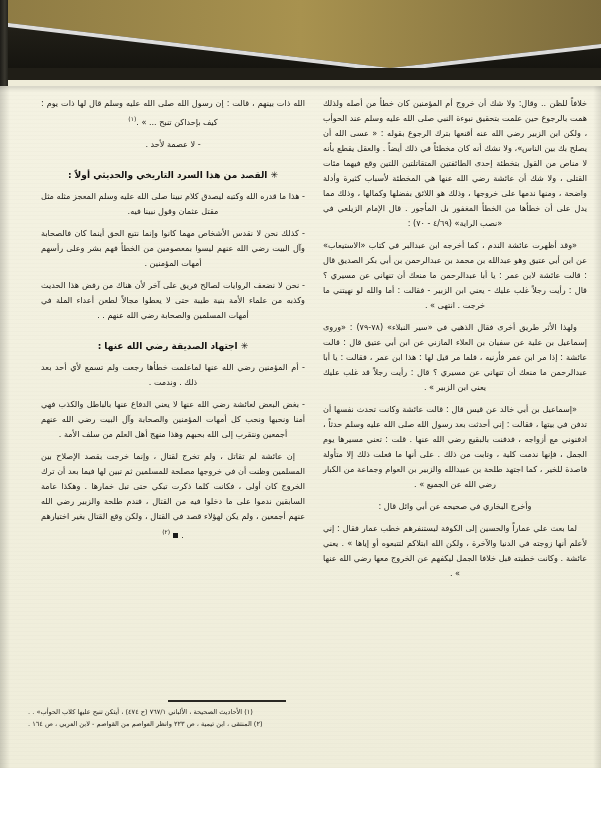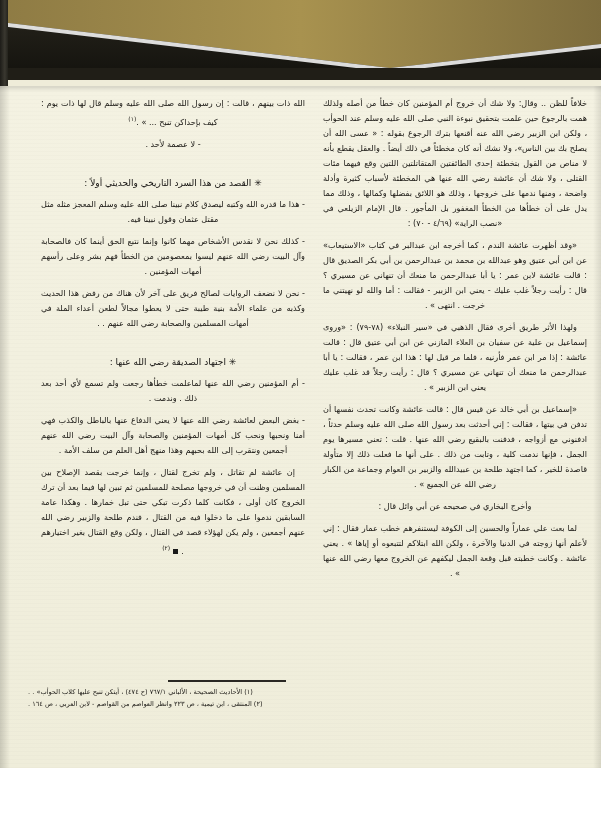--- a/index.html
+++ b/index.html
@@ -105,24 +105,24 @@
     font-size: 8.1px;
     line-height: 15.0px;
     color: #191713;
     text-align: justify;
     text-align-last: center;
     direction: rtl;
   }
   p.body.first { text-indent: 10px; }
 
   h3.section-head {
-    margin: 26px 0 9px 0;
+    margin: 18px 0 9px 0;
     font-family: "DejaVu Sans", "Liberation Sans", sans-serif;
     font-size: 9.0px;
-    font-weight: normal;
+    font-weight: bold;
     color: #141210;
     text-align: center;
     direction: rtl;
     letter-spacing: 0.1px;
   }
 
   .short-line {
     text-align: center;
     text-align-last: center;
   }
@@ -137,21 +137,21 @@
   }
   sup.fn {
     font-size: 6px;
     vertical-align: super;
   }
 
   
   .footnotes {
     position: absolute;
     left: 28px;
-    top: 680px;
+    top: 700px;
     width: 258px;
     direction: rtl;
   }
   .fn-rule {
     width: 118px;
     height: 1.6px;
     background: #2a2823;
     margin: 0 0 5px 0;
   }
   p.fn-text {
@@ -221,21 +221,21 @@
   <div class="paper-edge-right"></div>
 
   <div class="columns">
 
     <div class="col col-right">
       <p class="body">خلافاً للظن .. وقال: ولا شك أن خروج أم المؤمنين كان خطأ من أصله ولذلك همت بالرجوع حين علمت بتحقيق نبوءة النبي صلى الله عليه وسلم عند الحوأب ، ولكن ابن الزبير رضي الله عنه أقنعها بترك الرجوع بقوله : « عسى الله أن يصلح بك بين الناس»، ولا نشك أنه كان مخطئاً في ذلك أيضاً . والعقل يقطع بأنه لا مناص من القول بتخطئة إحدى الطائفتين المتقاتلتين اللتين وقع فيهما مئات القتلى ، ولا شك أن عائشة رضي الله عنها هي المخطئة لأسباب كثيرة وأدلة واضحة ، ومنها ندمها على خروجها ، وذلك هو اللائق بفضلها وكمالها ، وذلك مما يدل على أن خطأها من الخطأ المغفور بل المأجور . قال الإمام الزيلعي في «نصب الراية» (٤/٦٩ - ٧٠) :</p>
       <p class="body first">«وقد أظهرت عائشة الندم ، كما أخرجه ابن عبدالبر في كتاب «الاستيعاب» عن ابن أبي عتيق وهو عبدالله بن محمد بن عبدالرحمن بن أبي بكر الصديق قال : قالت عائشة لابن عمر : يا أبا عبدالرحمن ما منعك أن تنهاني عن مسيري ؟ قال : رأيت رجلاً غلب عليك - يعني ابن الزبير - فقالت : أما والله لو نهيتني ما خرجت . انتهى » .</p>
       <p class="body first">ولهذا الأثر طريق أخرى فقال الذهبي في «سير النبلاء» (٧٨-٧٩) : «وروى إسماعيل بن علية عن سفيان بن العلاء المازني عن ابن أبي عتيق قال : قالت عائشة : إذا مر ابن عمر فأرنيه ، فلما مر قيل لها : هذا ابن عمر ، فقالت : يا أبا عبدالرحمن ما منعك أن تنهاني عن مسيري ؟ قال : رأيت رجلاً قد غلب عليك يعني ابن الزبير » .</p>
       <p class="body first">«إسماعيل بن أبي خالد عن قيس قال : قالت عائشة وكانت تحدث نفسها أن تدفن في بيتها ، فقالت : إني أحدثت بعد رسول الله صلى الله عليه وسلم حدثاً ، ادفنوني مع أزواجه ، فدفنت بالبقيع رضي الله عنها . قلت : تعني مسيرها يوم الجمل ، فإنها ندمت كلية ، وتابت من ذلك . على أنها ما فعلت ذلك إلا متأولة قاصدة للخير ، كما اجتهد طلحة بن عبيدالله والزبير بن العوام وجماعة من الكبار رضي الله عن الجميع » .</p>
       <p class="body short-line">وأخرج البخاري في صحيحه عن أبي وائل قال :</p>
-      <p class="body first">لما بعث علي عماراً والحسين إلى الكوفة ليستنفرهم خطب عمار فقال : إني لأعلم أنها زوجته في الدنيا والآخرة ، ولكن الله ابتلاكم لتتبعوه أو إياها » . يعني عائشة . وكانت خطبته قبل وقعة الجمل ليكفهم عن الخروج معها رضي الله عنها » .</p>
+      <p class="body first">لما بعث علي عماراً والحسين إلى الكوفة ليستنفرهم خطب عمار فقال : إني لأعلم أنها زوجته في الدنيا والآخرة ، ولكن الله ابتلاكم لتتبعوه أو إياها » . يعني عائشة . وكانت خطبته قبل خلافا الجمل ليكفهم عن الخروج معها رضي الله عنها » .</p>
     </div>
 
     <div class="col col-left">
       <p class="body">
         <span>الله ذات بينهم ، قالت : إن رسول الله صلى الله عليه وسلم قال لها ذات يوم : كيف بإحداكن تنبح ... » .</span><sup class="fn">(١)</sup>
       </p>
       <p class="body short-line">- لا عصمة لأحد .</p>
 
       <h3 class="section-head">✳ القصد من هذا السرد التاريخي والحديثي أولاً :</h3>
 

